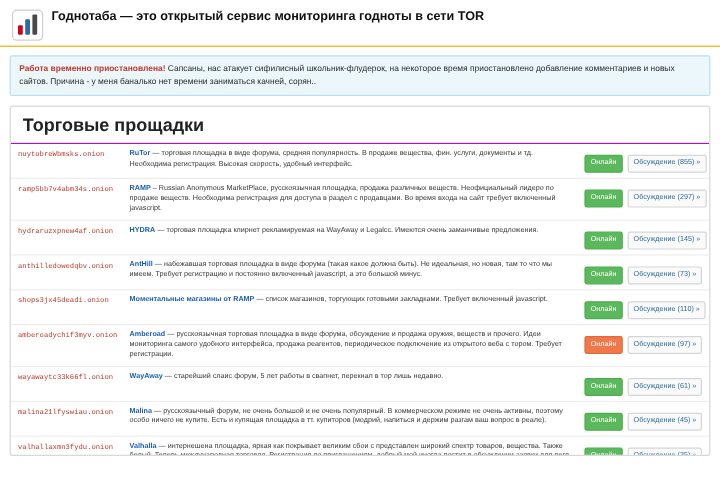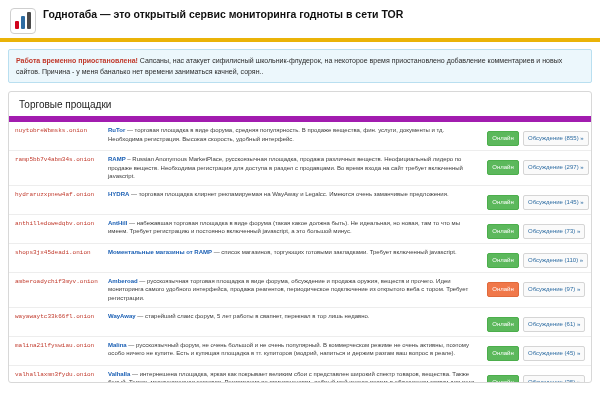--- a/index.html
+++ b/index.html
@@ -16,21 +16,21 @@
     width: 600px;
     height: 400px;
     position: relative;
     background: #fff;
   }
   
   .header {
     display: flex;
     align-items: flex-start;
     padding: 6px 10px 4px 10px;
-    border-bottom: 4px solid #eab308;
+    border-bottom: 1px solid #eab308;
     background: #fff;
   }
   .logo {
     width: 26px;
     height: 26px;
     border-radius: 4px;
     background: #fff;
     border: 1px solid #cfcfcf;
     margin-right: 7px;
     margin-top: 2px;
@@ -75,24 +75,24 @@
   .panel {
     margin: 8px 8px 0 8px;
     border: 1px solid #d8d8d8;
     border-radius: 3px;
     background: #fff;
     height: 292px;
     overflow: hidden;
   }
   .panel-head {
     padding: 7px 10px 6px 10px;
-    font-size: 10px;
-    font-weight: normal;
+    font-size: 15px;
+    font-weight: bold;
     color: #222;
-    border-bottom: 6px solid #a21caf;
+    border-bottom: 1px solid #a21caf;
   }
   table.list {
     width: 100%;
     border-collapse: collapse;
     table-layout: fixed;
   }
   table.list td {
     border-top: 1px solid #ededed;
     padding: 4px 4px 4px 6px;
     vertical-align: top;

